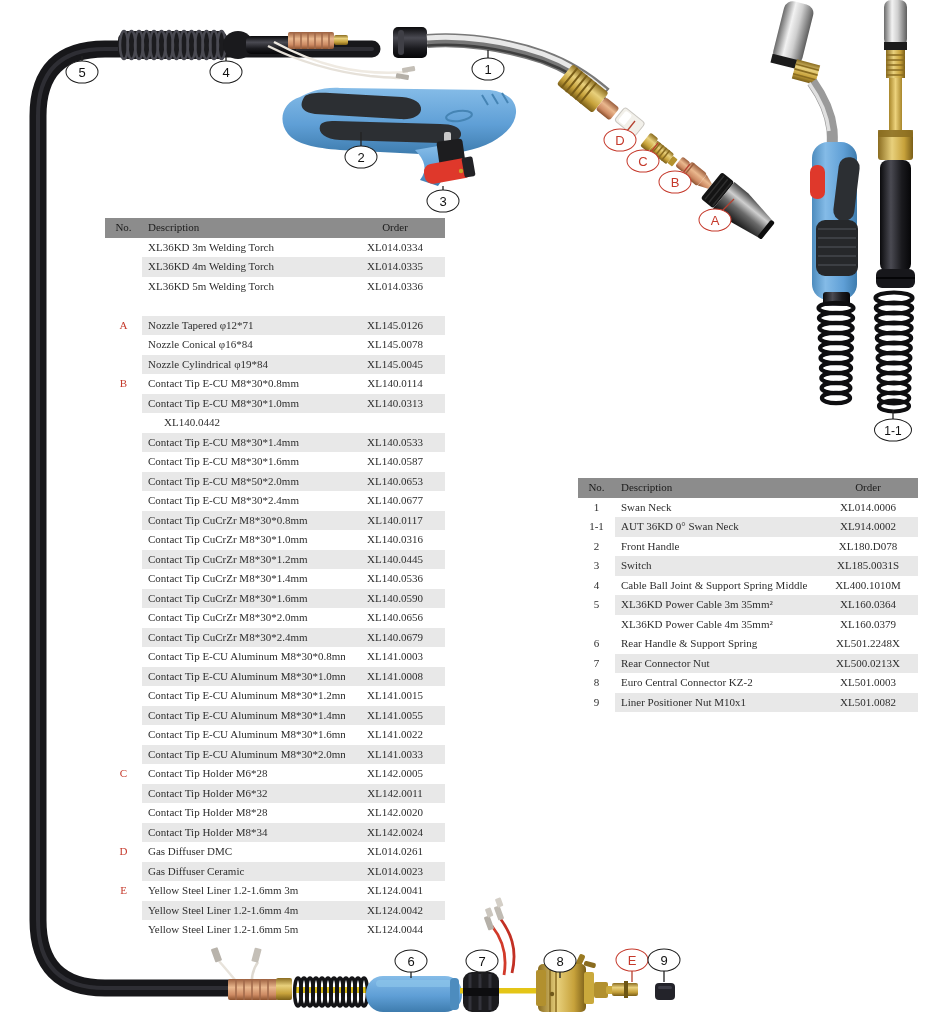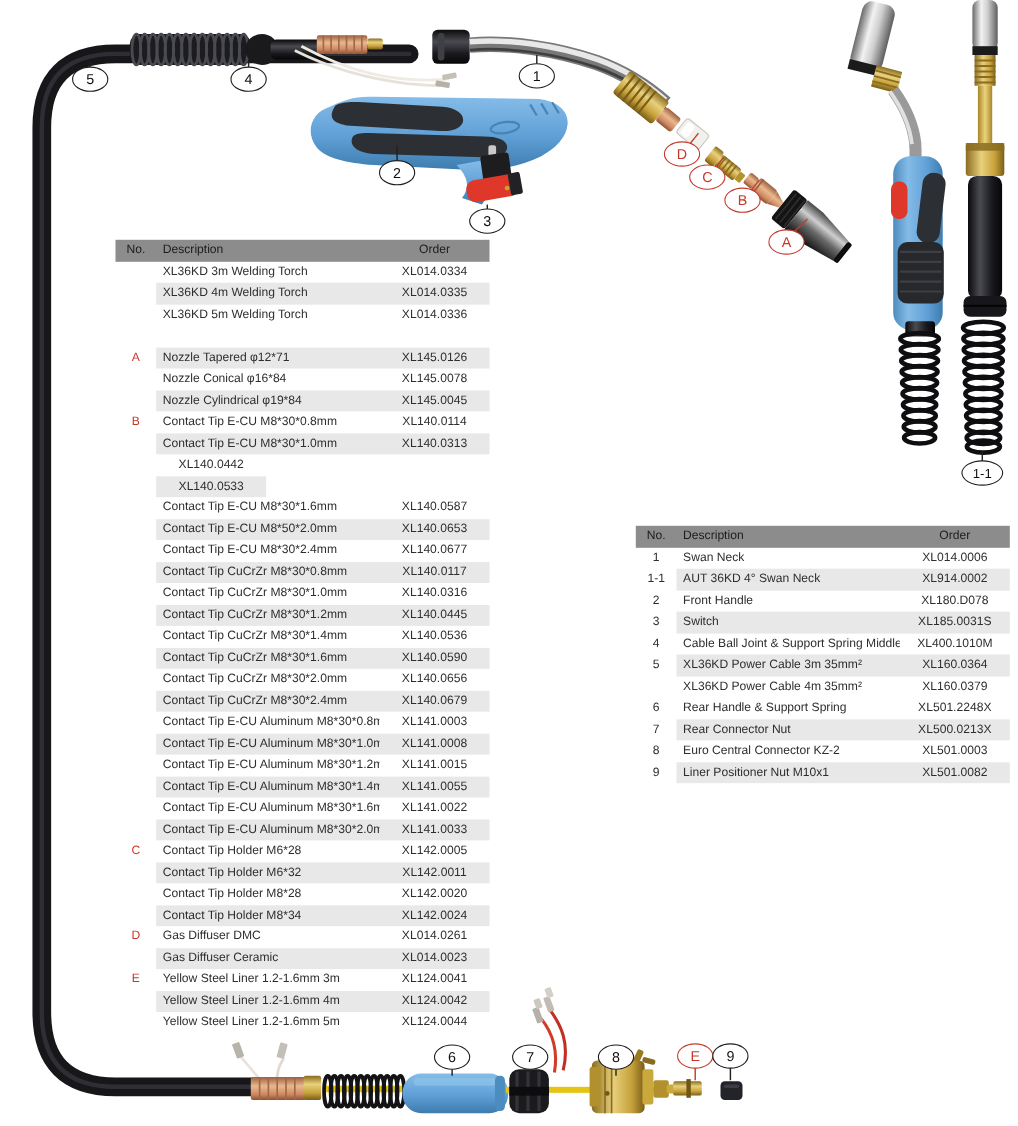--- a/index.html
+++ b/index.html
@@ -7,21 +7,21 @@
     --header-gray:#8c8c8c;
     --zebra-gray:#e8e8e8;
     --handle-blue:#5f9fd6;
   }
   html,body{margin:0;padding:0;background:#fff;}
   .page{position:relative;width:925px;height:1024px;background:#fff;overflow:hidden;
         font-family:"Liberation Sans",sans-serif;}
   svg.art{position:absolute;left:0;top:0;z-index:1;}
   
   .tbl{position:absolute;z-index:2;font-size:11px;color:#2e2e2e;width:340px;}
-  .trow{display:flex;height:19.5px;align-items:flex-start;line-height:19.5px;}
+  .trow{display:flex;height:19.5px;align-items:flex-start;line-height:19.5px;font-family:Liberation Serif, serif;}
   .trow.thead{background:var(--header-gray);color:#1c1c1c;}
   .trow.gap{background:#fff;}
   .c-no{width:37px;text-align:center;flex:none;box-sizing:border-box;}
   .c-desc{width:203px;padding-left:6px;flex:none;box-sizing:border-box;white-space:nowrap;overflow:hidden;}
   .c-order{width:100px;text-align:center;flex:none;box-sizing:border-box;}
   .band{display:flex;flex:none;}
   .trow.shade .band{background:var(--zebra-gray);}
   .c-no.letter{color:var(--accent-red);}
   #left-table{left:105px;top:218px;}
   #right-table{left:578px;top:478px;}
@@ -380,20 +380,21 @@
       </div>
       <div class="trow">
         <div class="c-no"></div>
         <div class="band">
           <div class="c-order">XL140.0442</div>
         </div>
       </div>
       <div class="trow shade">
         <div class="c-no"></div>
         <div class="band">
+          <div class="c-desc">Contact Tip E-CU M8*30*1.4mm</div>
           <div class="c-order">XL140.0533</div>
         </div>
       </div>
       <div class="trow">
         <div class="c-no"></div>
         <div class="band">
           <div class="c-desc">Contact Tip E-CU M8*30*1.6mm</div>
           <div class="c-order">XL140.0587</div>
         </div>
       </div>
@@ -575,21 +576,21 @@
       <div class="trow">
         <div class="c-no">1</div>
         <div class="band">
           <div class="c-desc">Swan Neck</div>
           <div class="c-order">XL014.0006</div>
         </div>
       </div>
       <div class="trow shade">
         <div class="c-no">1-1</div>
         <div class="band">
-          <div class="c-desc">AUT 36KD 4° Swan Neck</div>
+          <div class="c-desc">AUT 36KD 0° Swan Neck</div>
           <div class="c-order">XL914.0002</div>
         </div>
       </div>
       <div class="trow">
         <div class="c-no">2</div>
         <div class="band">
           <div class="c-desc">Front Handle</div>
           <div class="c-order">XL180.D078</div>
         </div>
       </div>

